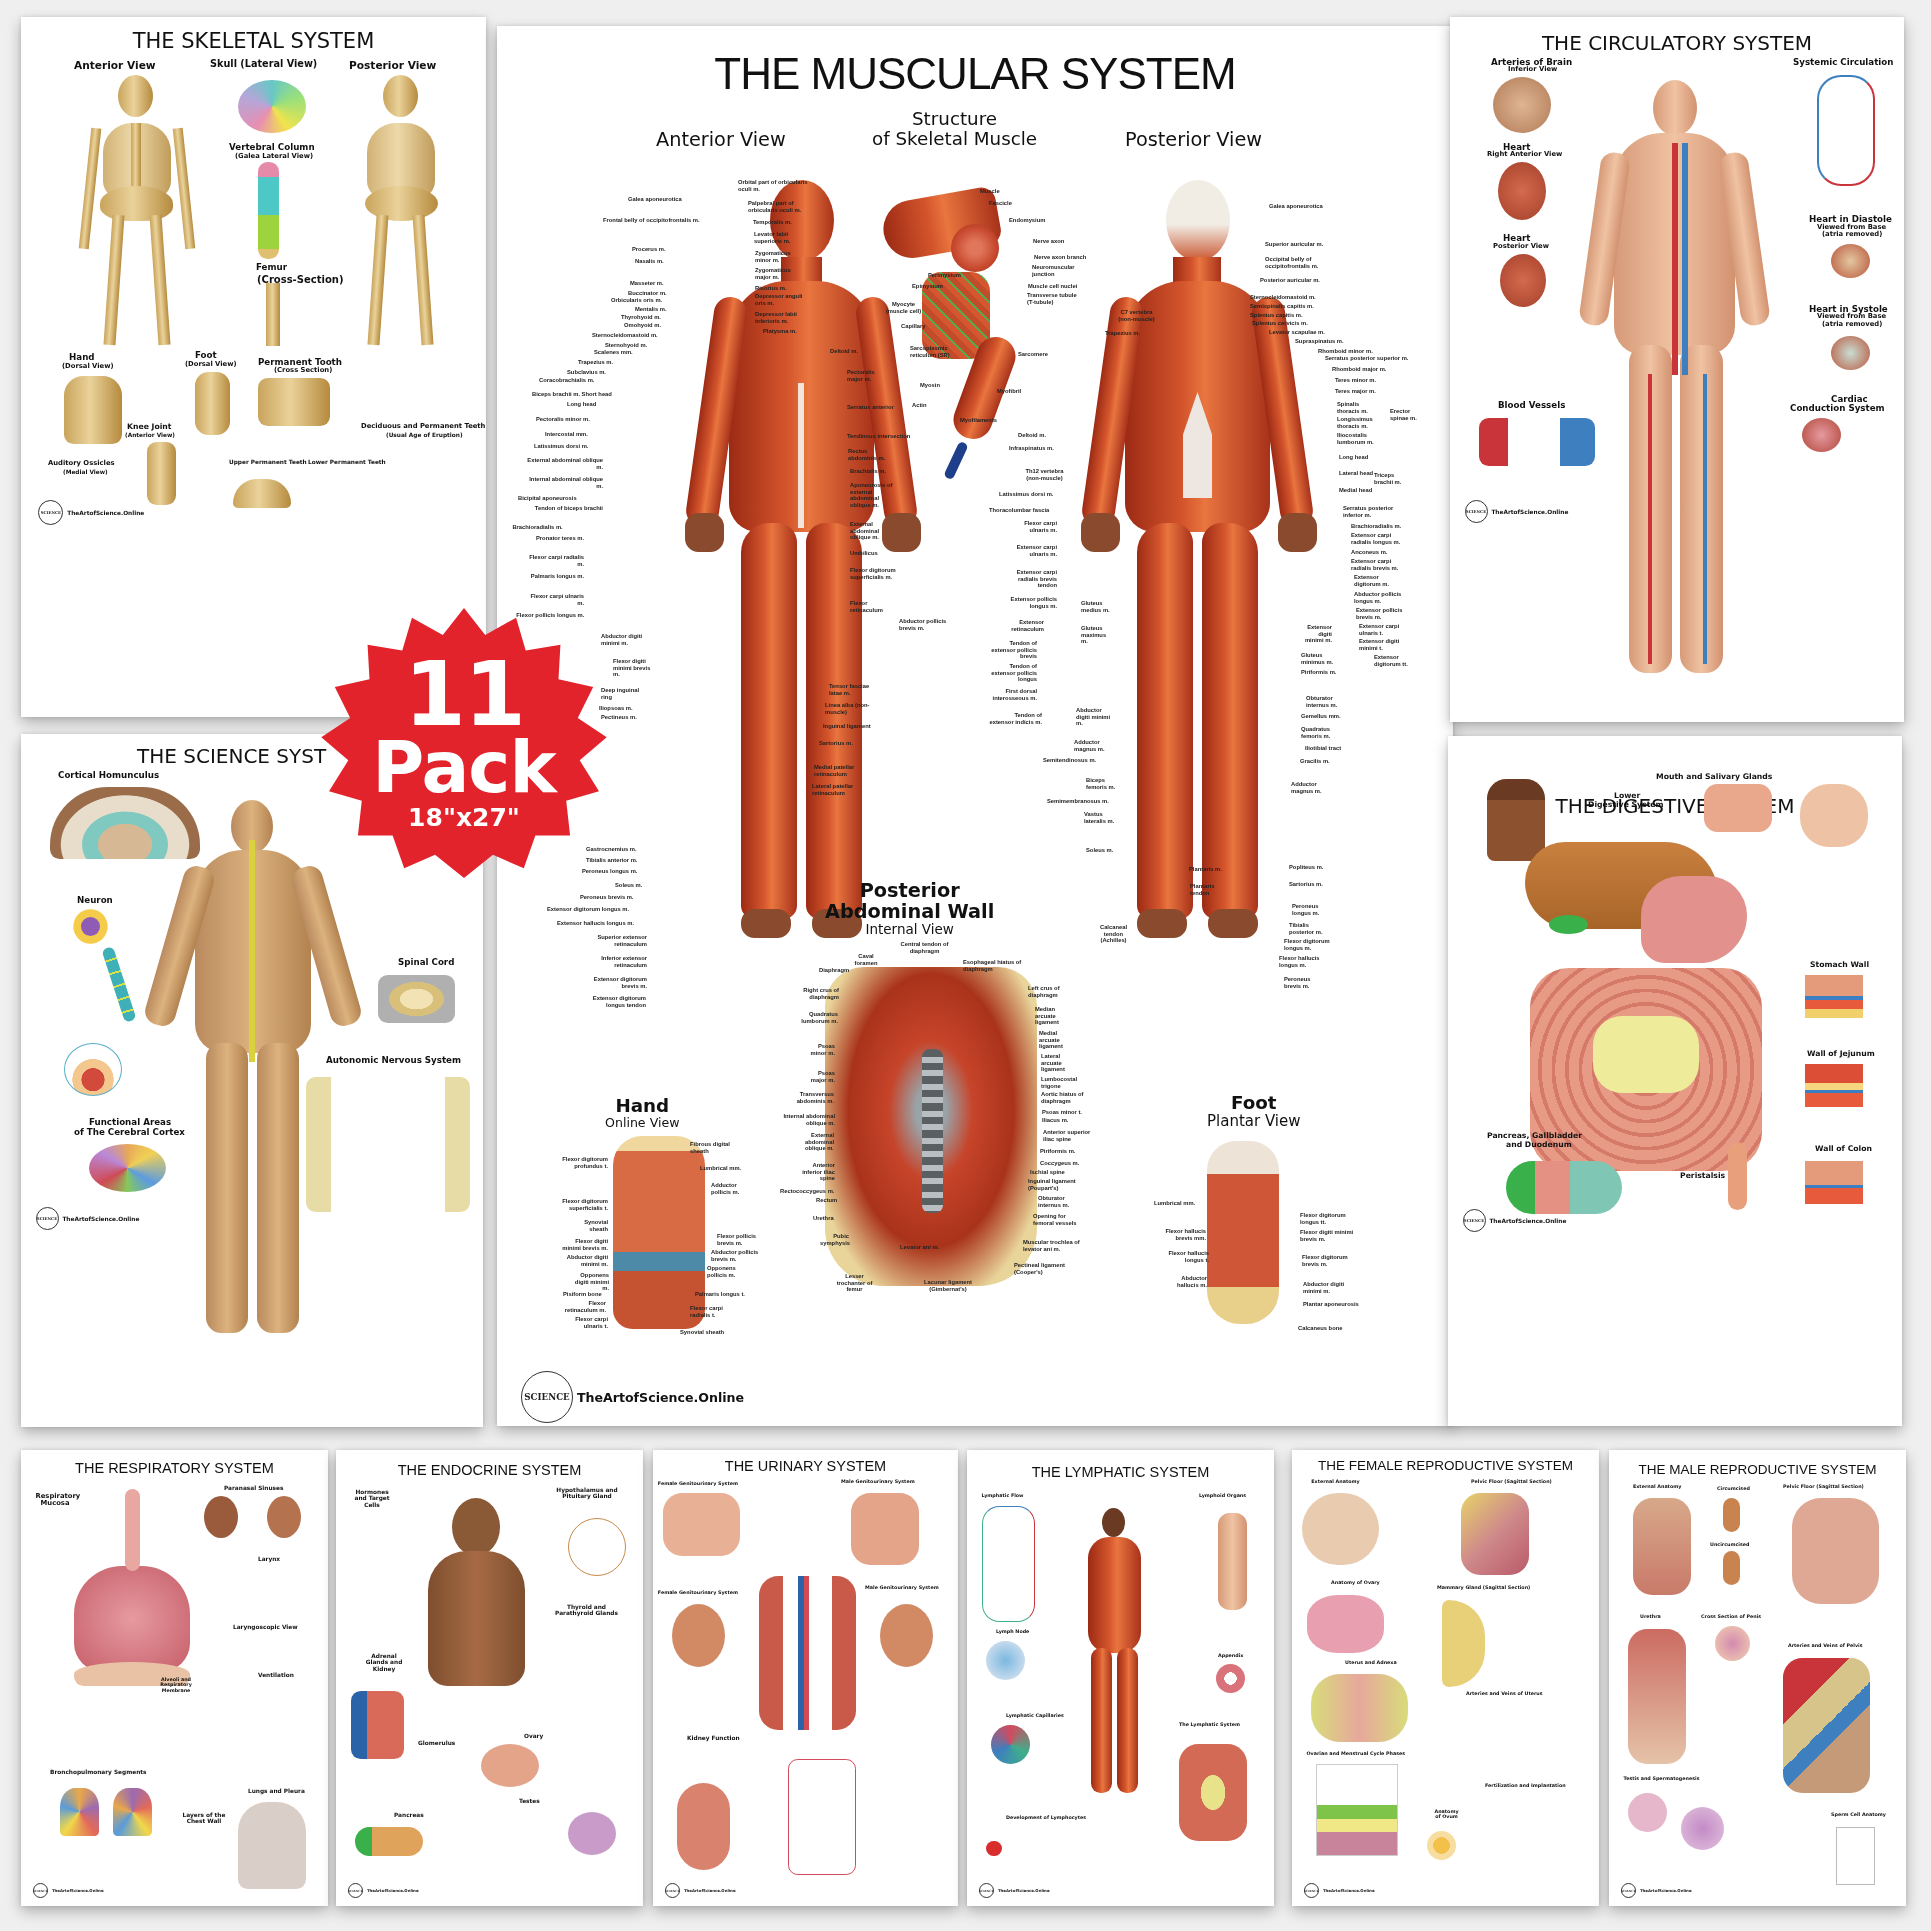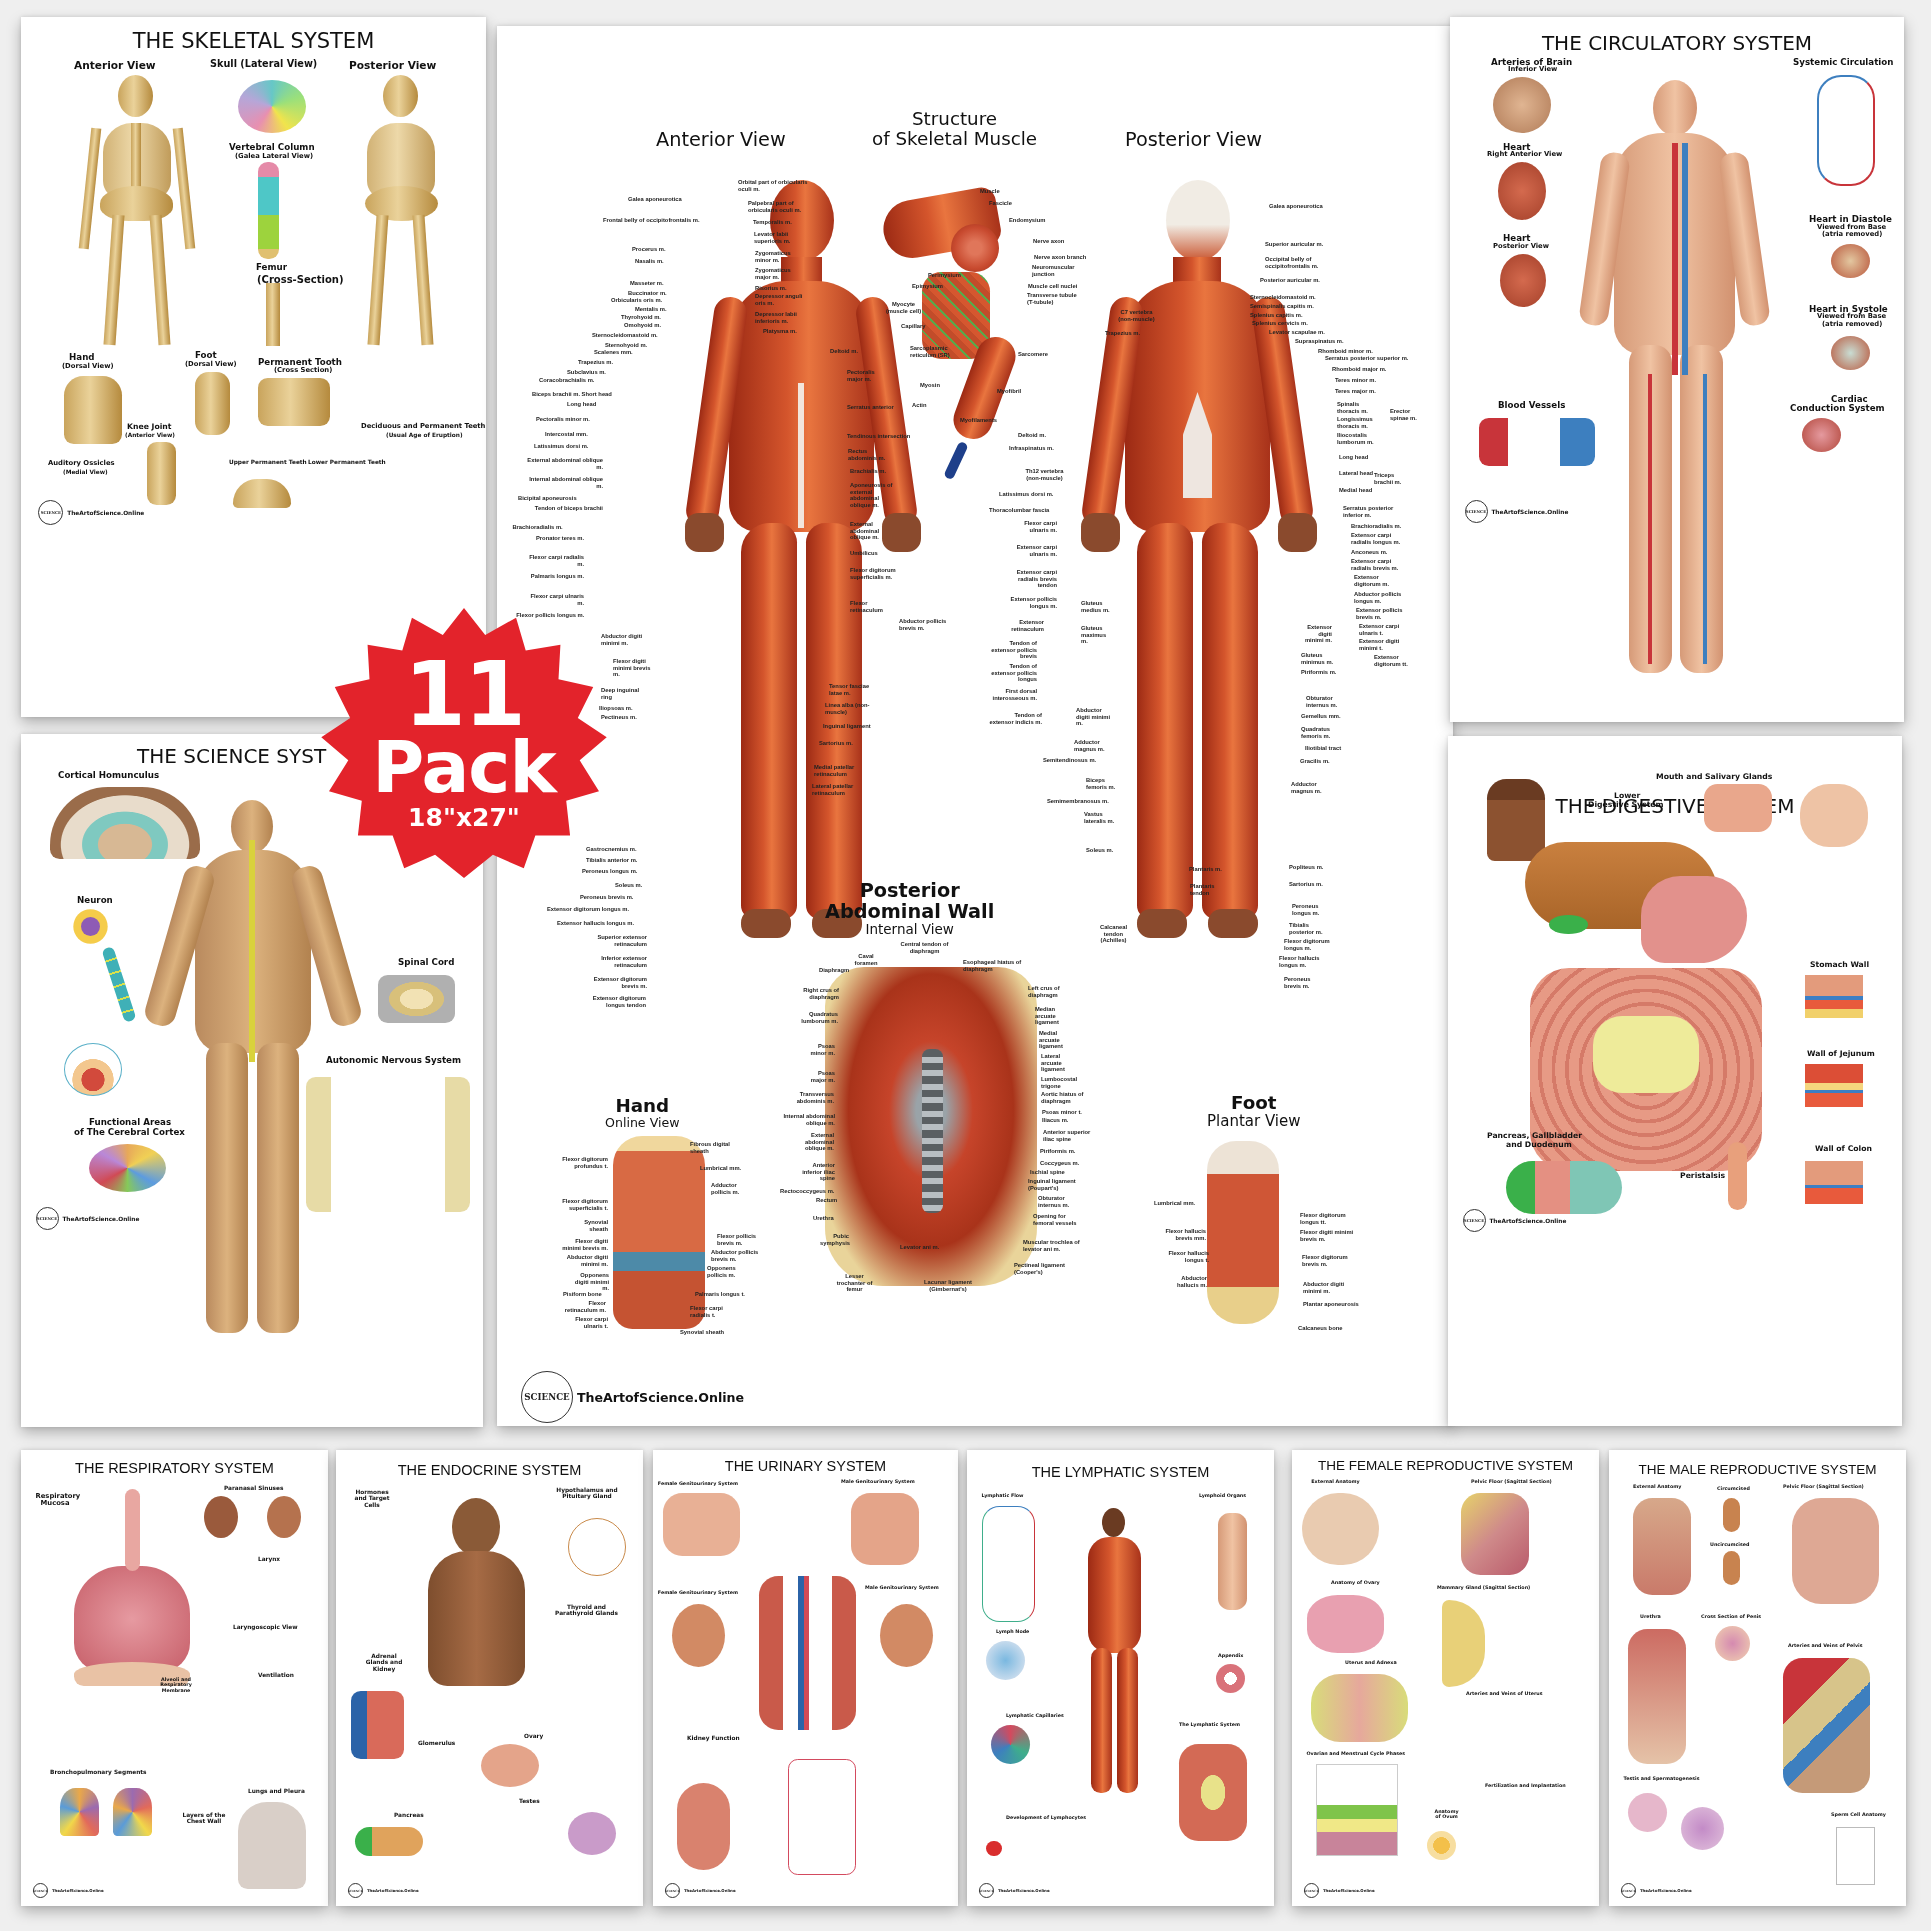--- a/index.html
+++ b/index.html
@@ -103,20 +103,21 @@
   <div class="fig bone" style="left:212px; top:462px; width:58px; height:29px; border-radius:29px 29px 5.8px 5.8px;"></div>
   <div class="footer-brand" style="left:17.4px; top:483px;">
     <div class="seal" style="width:25px; height:25px; font-size:3.9px;">
         <span>SCIENCE</span>
       </div>
     <span class="brand-text" style="font-size:5.8px;">TheArtofScience.Online</span>
   </div>
 </div>
 
 <div class="poster" style="left:497px; top:26px; width:956px; height:1400px;">
+  <div class="poster-title cond" style="top:23px; font-size:44px; letter-spacing:-1px;">THE MUSCULAR SYSTEM</div>
   <div class="sub-h" style="left:159px; top:103px; font-size:19.3px; font-weight:normal;">Anterior View</div>
   <div class="sub-h" style="left:375px; top:83px; font-size:18.3px; font-weight:normal;">
     <span>Structure</span>
     <small style="font-size:18.3px;">of Skeletal Muscle</small>
   </div>
   <div class="sub-h" style="left:628px; top:103px; font-size:19.3px; font-weight:normal;">Posterior View</div>
 
   <div class="fig" style="left:203px; top:154px; width:203px; height:772px;">
     <div class="fig muscle round" style="left:70px; top:0; width:64px; height:81px;"></div>
     <div class="fig muscle" style="left:81px; top:77px; width:41px; height:29px;"></div>

